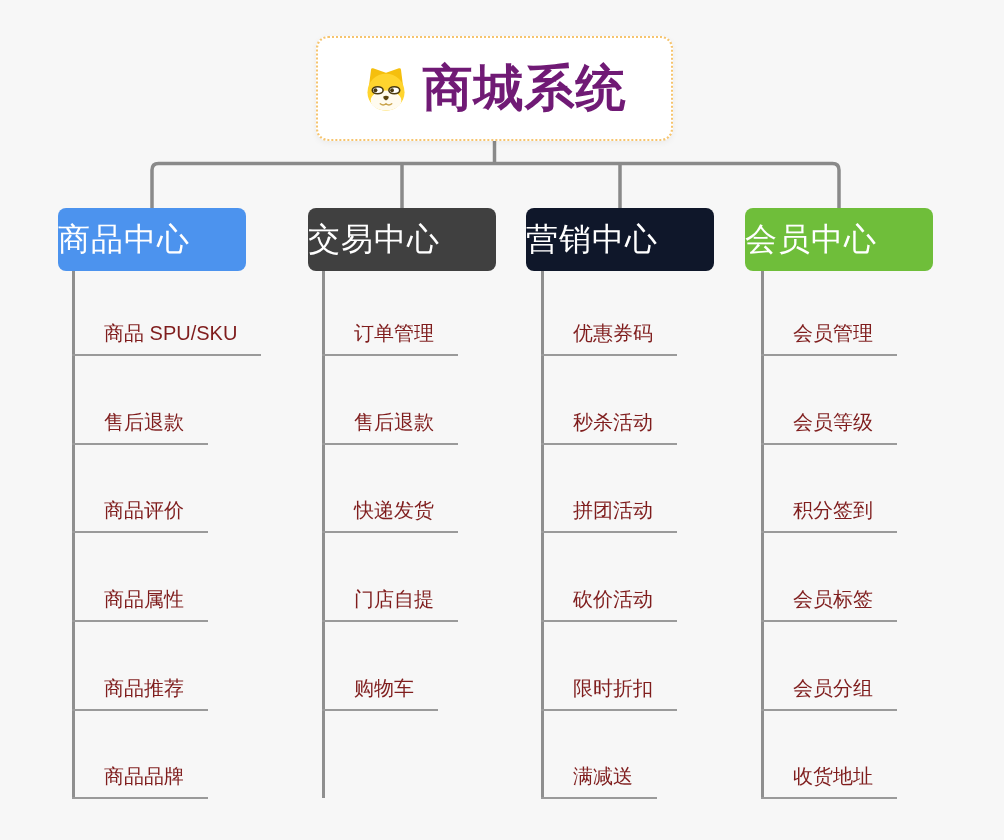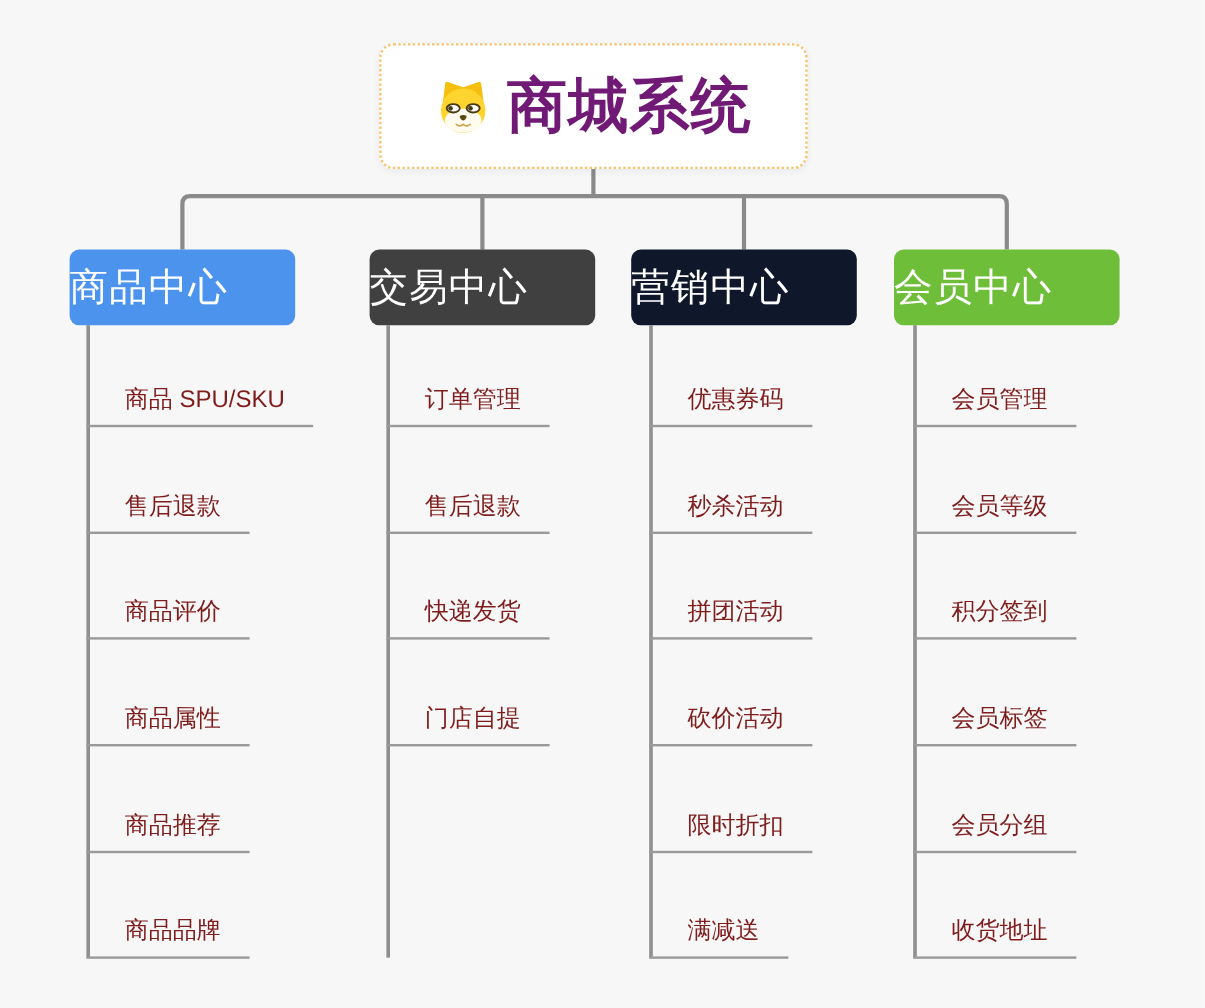--- a/index.html
+++ b/index.html
@@ -95,20 +95,21 @@
   <div class="leaf col0 row4">商品推荐</div>
 
   <div class="branch bp1" style="background: #404040;">
     <span>交易中心</span>
   </div>
   <div class="spine sx1"></div>
   <div class="leaf col1 row0">订单管理</div>
   <div class="leaf col1 row1">售后退款</div>
   <div class="leaf col1 row2">快递发货</div>
   <div class="leaf col1 row3">门店自提</div>
+  <div class="leaf col1 row4">购物车</div>
 
   <div class="branch bp2" style="background: #0f172a;">
     <span>营销中心</span>
   </div>
   <div class="spine sx2"></div>
   <div class="leaf col2 row0">优惠券码</div>
   <div class="leaf col2 row1">秒杀活动</div>
   <div class="leaf col2 row2">拼团活动</div>
   <div class="leaf col2 row3">砍价活动</div>
   <div class="leaf col2 row4">限时折扣</div>

